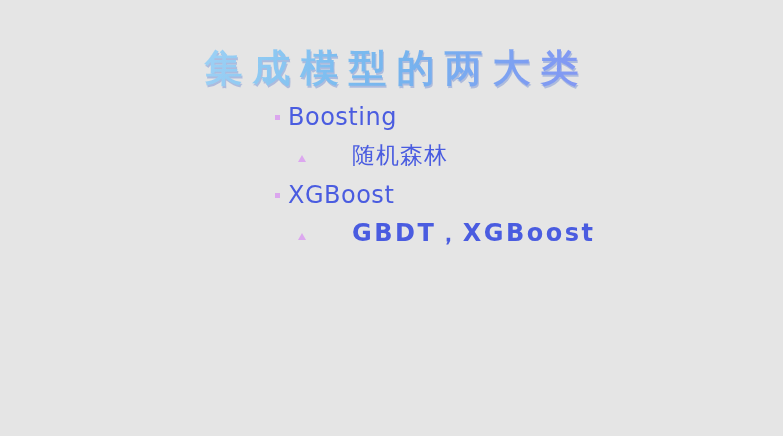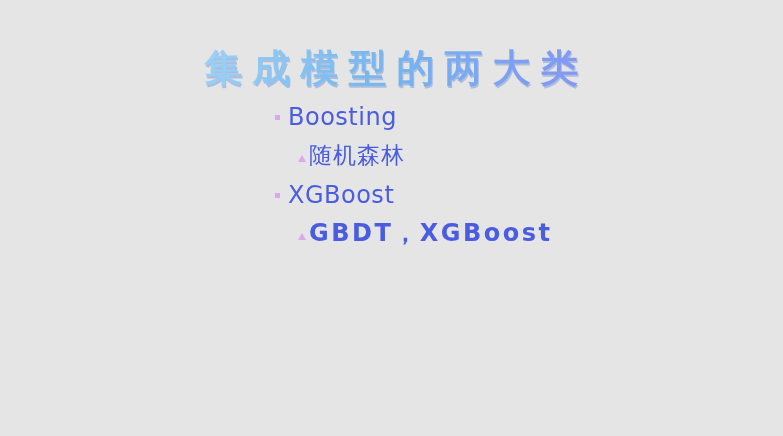--- a/index.html
+++ b/index.html
@@ -65,21 +65,21 @@
     width: 470px;
   }
 
   .bullet-row {
     display: flex;
     align-items: flex-start;
     white-space: nowrap;
   }
 
   .bullet-row.level-1 { margin-left: 0px;  margin-bottom: 12px; }
-  .bullet-row.level-2 { margin-left: 24px; margin-bottom: 14px; }
+  .bullet-row.level-2 { margin-left: 24px; margin-bottom: 14px; gap: 43px; }
 
   
   .marker {
     flex: 0 0 auto;
     display: inline-block;
     position: relative;
   }
 
   .marker.square {
     width: 14px;

